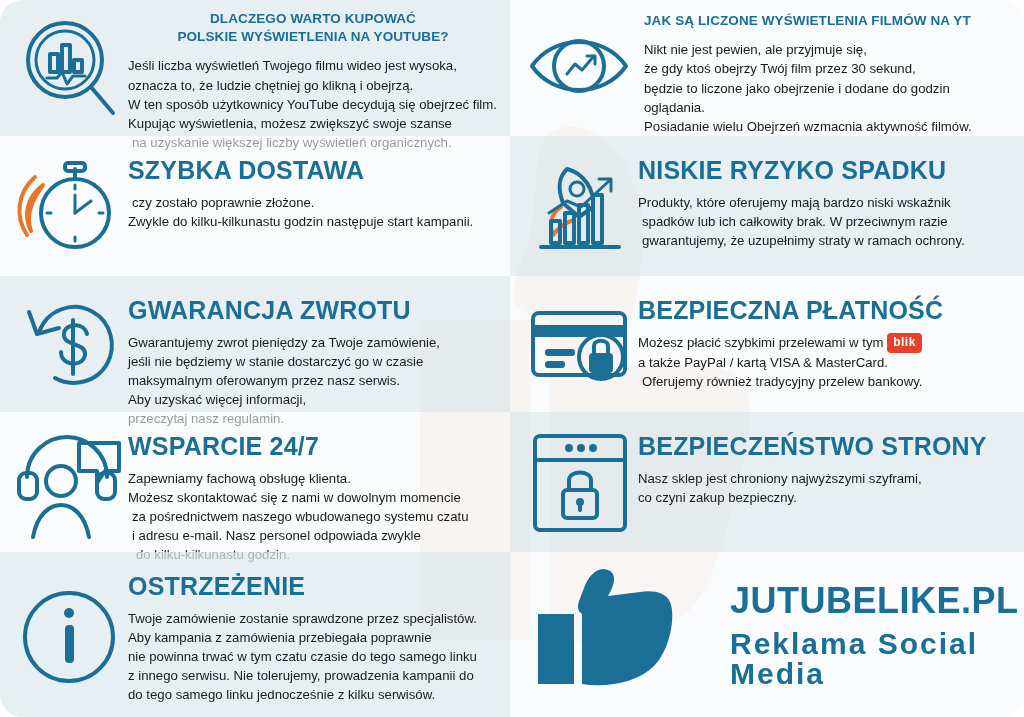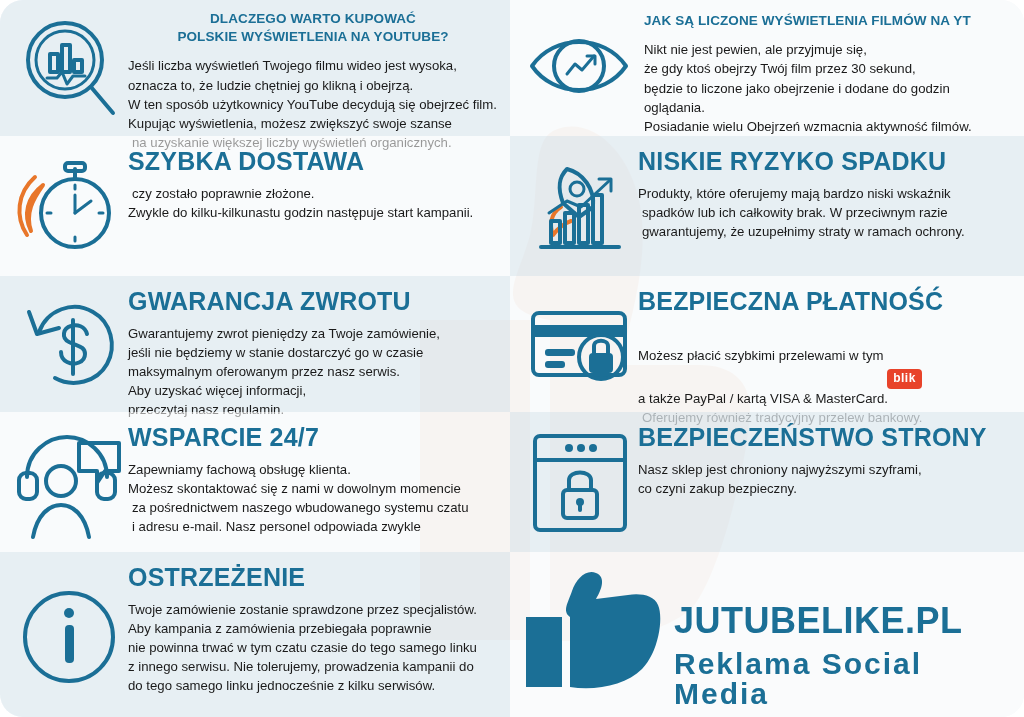--- a/index.html
+++ b/index.html
@@ -50,21 +50,21 @@
   }
   .icon-col.centered { align-items: center; padding-top: 0; }
   .text-col {
     flex: 1 1 auto;
     display: flex;
     flex-direction: column;
     justify-content: flex-start;
     padding-top: 2px;
   }
   h2.title-big {
-    margin: 0 0 8px 0;
+    margin: 9px 0 8px 0;
     font-size: 25px;
     font-weight: bold;
     color: #1b6f96;
     letter-spacing: 0.2px;
     line-height: 1.1;
   }
   h3.title-small {
     margin: 0 0 10px 0;
     font-size: 13.5px;
     font-weight: bold;
@@ -90,28 +90,28 @@
   .blik {
     display: inline-block;
     background: #e8432a;
     color: #ffffff;
     font-weight: bold;
     font-size: 12px;
     border-radius: 4px;
     padding: 1px 6px 2px 6px;
     vertical-align: middle;
     letter-spacing: 0.5px;
-    margin-top: 45px;
   }
   
   .brand-cell {
     background: rgba(255,255,255,0.6);
     display: flex;
-    align-items: flex-end;
-    padding-left: 8px;
+    align-items: center;
+    padding-left: 20px;
+    gap: 44px;
   }
   .brand-text {
     display: flex;
     flex-direction: column;
     justify-content: center;
     margin-left: 6px;
   }
   .brand-name {
     font-size: 36px;
     font-weight: bold;
@@ -300,20 +300,21 @@
           <path class="ic" d="M66 18 L106 18 L106 46 L92 46 L84 58 L84 46 L66 46 Z" fill="#ffffff"></path>
         </svg>
       </div>
       <div class="text-col">
         <h2 class="title-big">WSPARCIE 24/7</h2>
         <p class="body">
           <span class="line">Zapewniamy fachową obsługę klienta.</span>
           <span class="line">Możesz skontaktować się z nami w dowolnym momencie</span>
           <span class="line i1">za pośrednictwem naszego wbudowanego systemu czatu</span>
           <span class="line i1">i adresu e-mail. Nasz personel odpowiada zwykle</span>
+          <span class="line i2">do kilku-kilkunastu godzin.</span>
         </p>
       </div>
     </div>
 
     <div class="cell shade">
       <div class="icon-col centered">
         <svg width="112" height="110" viewBox="0 0 112 110">
           <rect class="ic" x="12" y="8" width="90" height="94" rx="5"></rect>
           <line class="ic" x1="12" y1="32" x2="102" y2="32"></line>
           <circle class="ic-fill" cx="46" cy="20" r="4"></circle>

